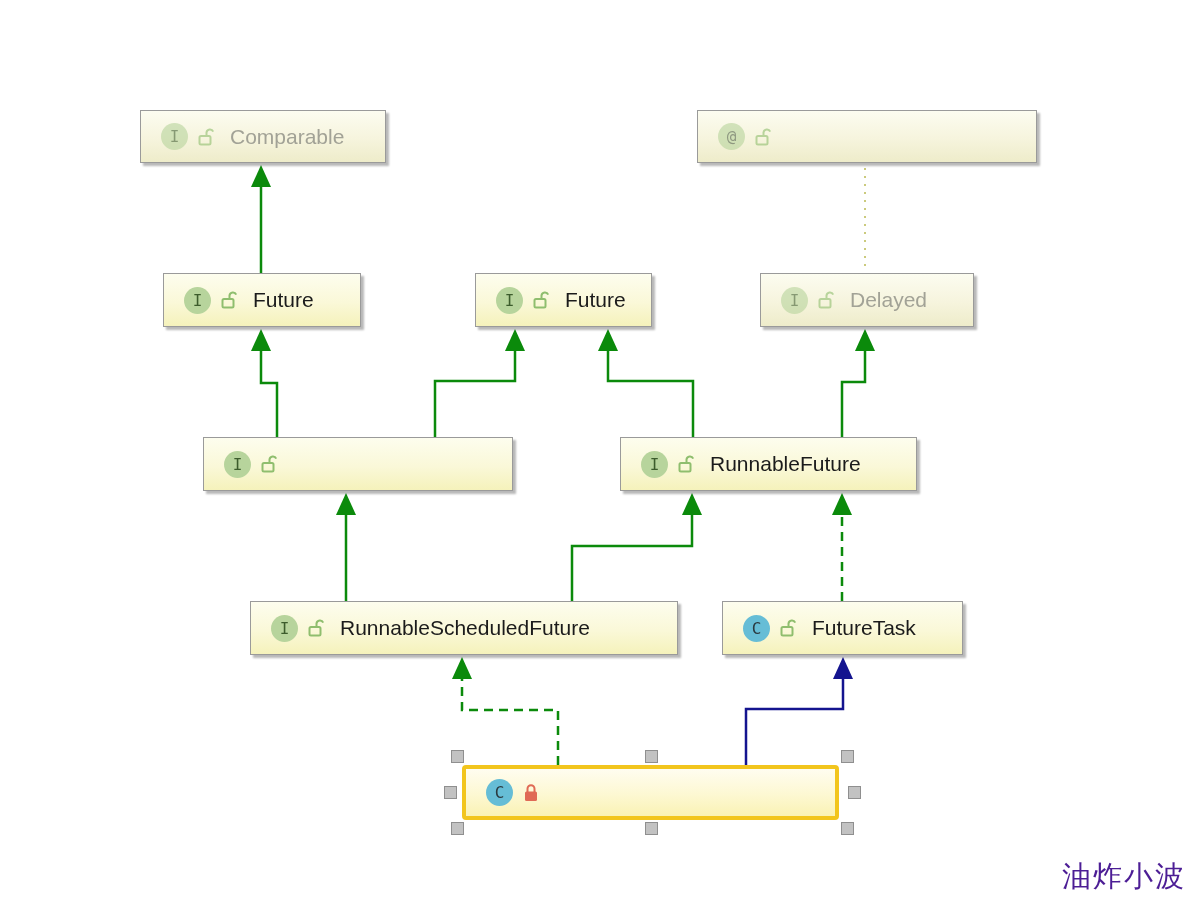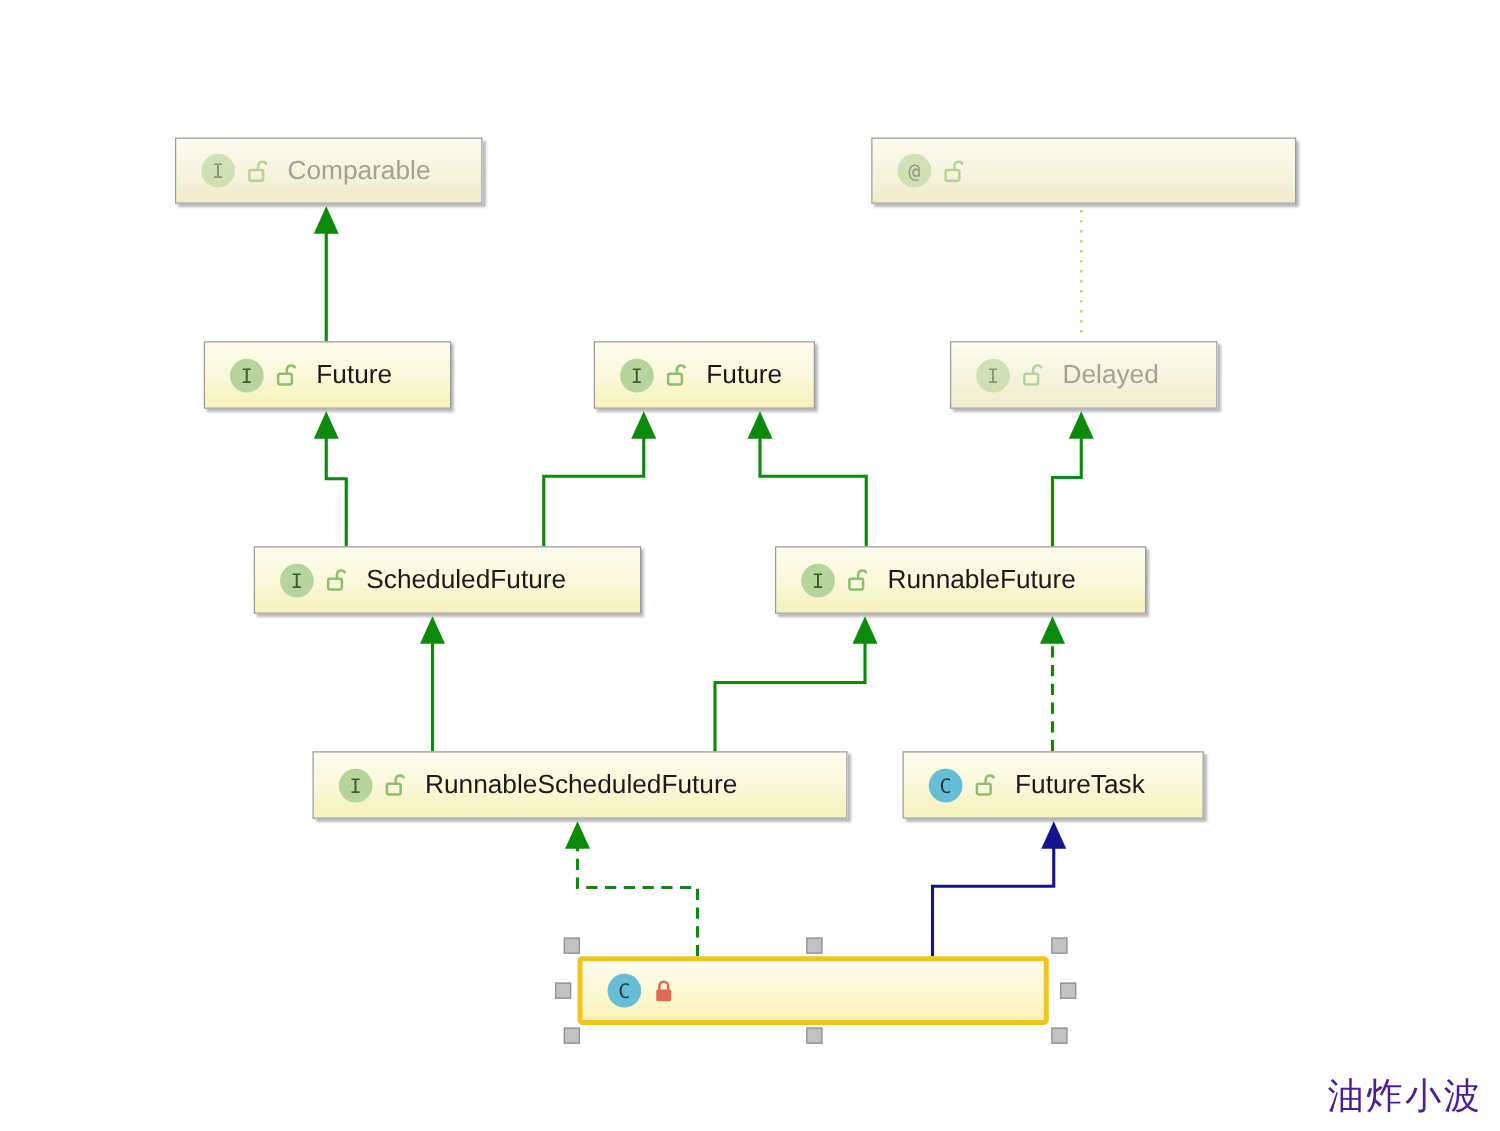--- a/index.html
+++ b/index.html
@@ -188,21 +188,20 @@
 <div class="node" id="node-scheduledfuture">
   <span class="badge badge-interface">
       <span>I</span>
     </span>
   <span class="lock">
       <svg width="17" height="20" viewBox="0 0 17 20">
         <path d="M8.5,9 V5.5 A3.5,3.5 0 0 1 15.2,4.6" fill="none" stroke="#8fbe6e" stroke-width="2"></path>
         <rect x="1.5" y="9" width="11" height="8.5" rx="1.5" fill="none" stroke="#8fbe6e" stroke-width="2"></rect>
       </svg>
     </span>
-  <span class="label">ScheduledFuture</span>
 </div>
 
 <div class="node" id="node-runnablefuture">
   <span class="badge badge-interface">
       <span>I</span>
     </span>
   <span class="lock">
       <svg width="17" height="20" viewBox="0 0 17 20">
         <path d="M8.5,9 V5.5 A3.5,3.5 0 0 1 15.2,4.6" fill="none" stroke="#8fbe6e" stroke-width="2"></path>
         <rect x="1.5" y="9" width="11" height="8.5" rx="1.5" fill="none" stroke="#8fbe6e" stroke-width="2"></rect>

